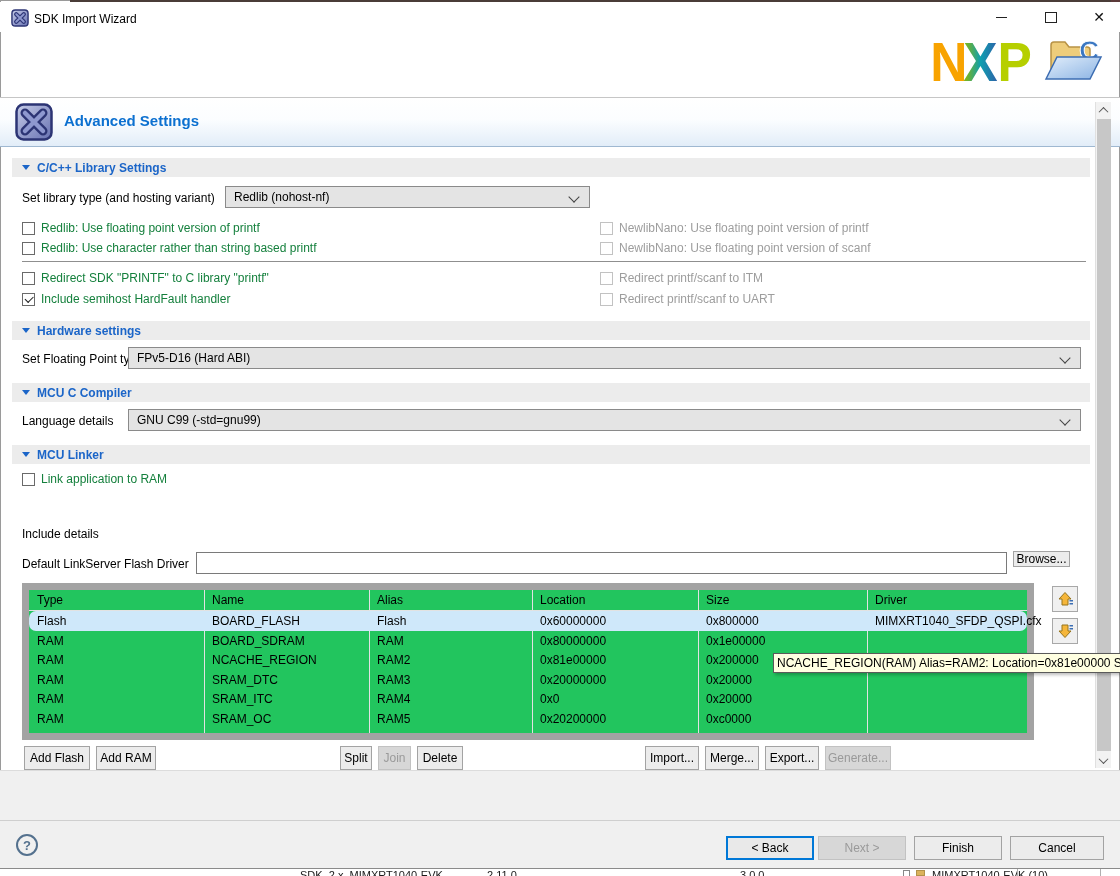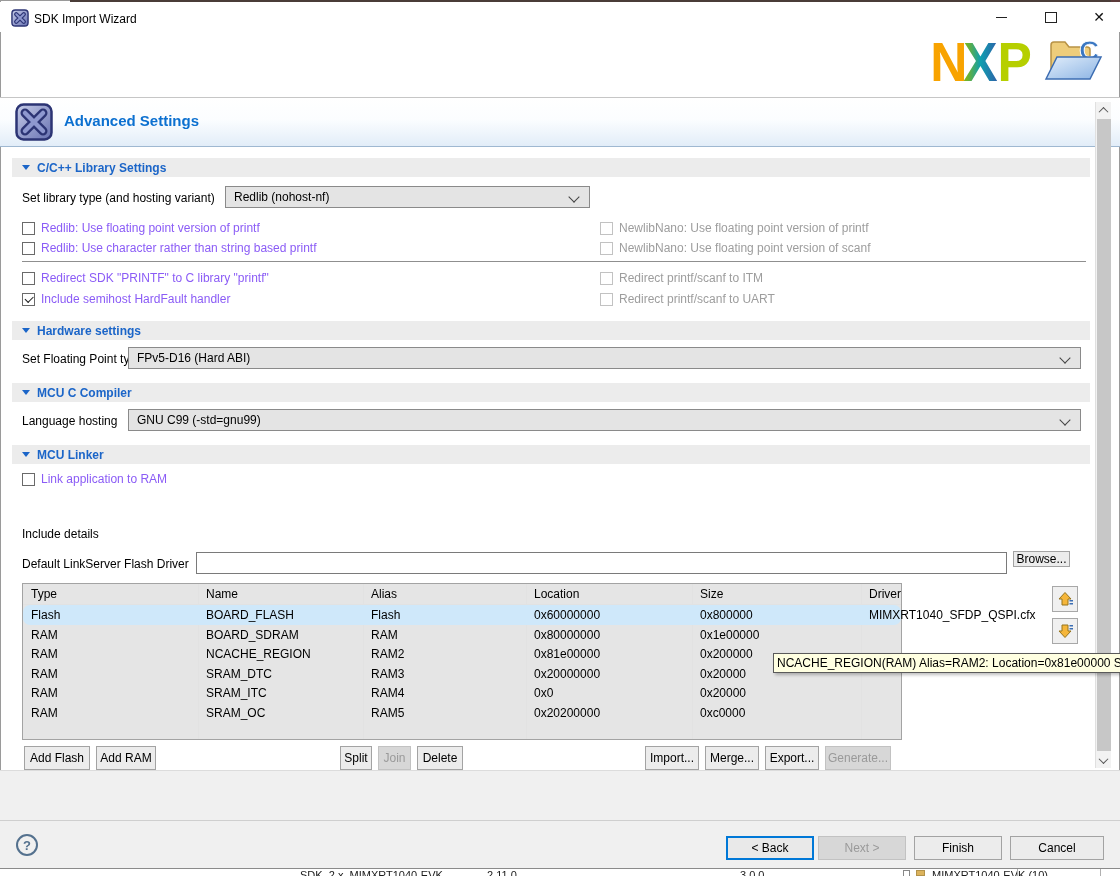--- a/index.html
+++ b/index.html
@@ -40,24 +40,24 @@
   .fbtn{height:24px;}
   .fbtn[data-default="true"]{border:2px solid #0078d7;background:#e9e9e9;}
   
   .cbrow{display:flex;align-items:center;height:16px;cursor:default;}
   .cb{width:13px;height:13px;border:1px solid #6a6a6a;background:#fff;margin-right:6px;
       position:relative;flex:0 0 13px;box-sizing:border-box;}
   .cbrow[data-checked="true"] .cb::after{content:"";position:absolute;left:1.5px;top:2.5px;width:7px;height:3.5px;
       border-left:1.8px solid #1f1f1f;border-bottom:1.8px solid #1f1f1f;transform:rotate(-45deg);}
   .cbrow[data-disabled="true"] .cb{border-color:#c2c2c2;}
   .cbrow[data-disabled="true"] .cbl{color:#9d9d9d;}
-  .cbl{font-size:12px;white-space:nowrap;color:#8b5cf6;}
+  .cbl{font-size:12px;white-space:nowrap;color:#15803d;}
   .divline{height:1px;background:#8f8f8f;}
   
-  .mtable{left:22px;top:583px;width:880px;height:157px;border:1px solid #a3a3a3;background:#e5e5e5;box-sizing:border-box;}
+  .mtable{left:22px;top:583px;width:1012px;height:157px;border:7px solid #a3a3a3;background:#22c55e;box-sizing:border-box;}
   .colsep{position:absolute;top:0;bottom:0;width:1px;background:#e2e2e2;}
   .thead{position:absolute;left:0;top:0;right:0;height:21px;border-bottom:1px solid #e2e2e2;box-sizing:border-box;}
   .th{position:absolute;top:3px;font-size:12px;color:#000;white-space:nowrap;}
   .trow{position:absolute;left:0;right:0;height:20px;}
   .trow[data-selected="true"]{background:#cfe8fa;border-radius:7px;}
   .td{position:absolute;top:3px;font-size:12px;color:#000;white-space:nowrap;}
   
   .tooltip{left:773px;top:653px;height:20px;background:#ffffe1;border:1px solid #5a5a5a;
            font-size:12px;color:#000;white-space:nowrap;padding:2px 5px 0 3px;box-sizing:border-box;
            z-index:50;box-shadow:2px 2px 3px rgba(0,0,0,0.25);width:360px;overflow:hidden;}
@@ -208,21 +208,21 @@
   </div>
   <div class="abs lbl" style="left:22px;top:352px">Set Floating Point type</div>
   <div class="abs dd" style="left:128px;top:347px;width:953px">
     <span>FPv5-D16 (Hard ABI)</span>
   </div>
 
   <div class="abs secbar" style="top:383px">
     <span class="sec-tri"></span>
     <span class="sec-title">MCU C Compiler</span>
   </div>
-  <div class="abs lbl" style="left:22px;top:414px">Language hosting</div>
+  <div class="abs lbl" style="left:22px;top:414px">Language details</div>
   <div class="abs dd" style="left:128px;top:409px;width:953px">
     <span>GNU C99 (-std=gnu99)</span>
   </div>
 
   <div class="abs secbar" style="top:445px">
     <span class="sec-tri"></span>
     <span class="sec-title">MCU Linker</span>
   </div>
   <div class="abs cbrow" style="left:22px;top:471px" data-checked="false" data-disabled="false">
     <span class="cb"></span>

